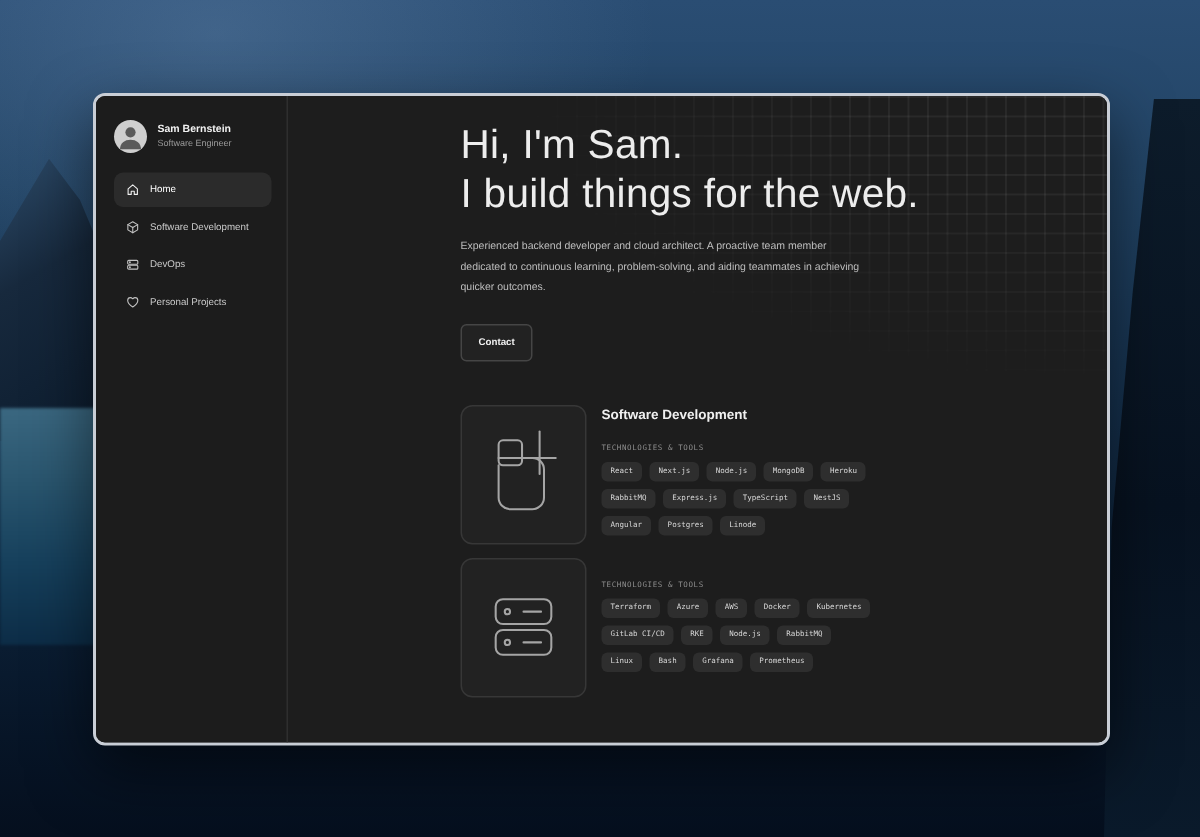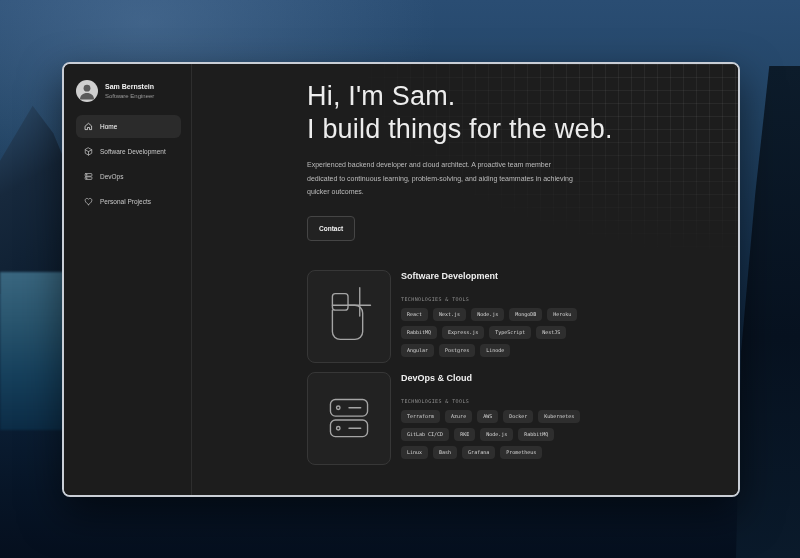--- a/index.html
+++ b/index.html
@@ -182,21 +182,20 @@
               <svg viewBox="0 0 84 93">
                 <rect x="23" y="27" width="38" height="17" rx="5"></rect>
                 <rect x="23" y="48" width="38" height="17" rx="5"></rect>
                 <circle cx="31" cy="35.5" r="1.8"></circle>
                 <circle cx="31" cy="56.5" r="1.8"></circle>
                 <path d="M42 35.5 H54"></path>
                 <path d="M42 56.5 H54"></path>
               </svg>
             </div>
     <div class="card-body">
-      <div class="card-title">DevOps &amp; Cloud</div>
       <div class="card-tools-label">TECHNOLOGIES &amp; TOOLS</div>
       <div class="tags">
                 <span class="tag">Terraform</span>
                 <span class="tag">Azure</span>
                 <span class="tag">AWS</span>
                 <span class="tag">Docker</span>
                 <span class="tag">Kubernetes</span>
                 <span class="tag">GitLab CI/CD</span>
                 <span class="tag">RKE</span>
                 <span class="tag">Node.js</span>

